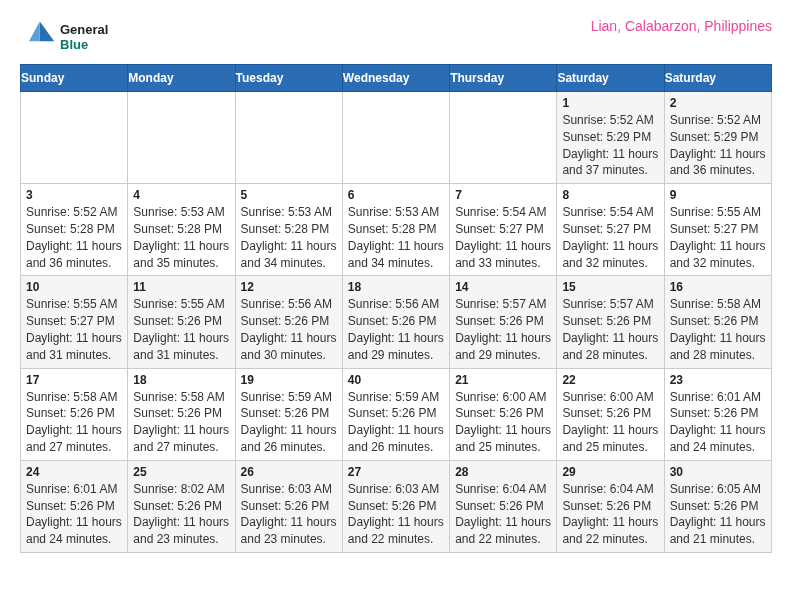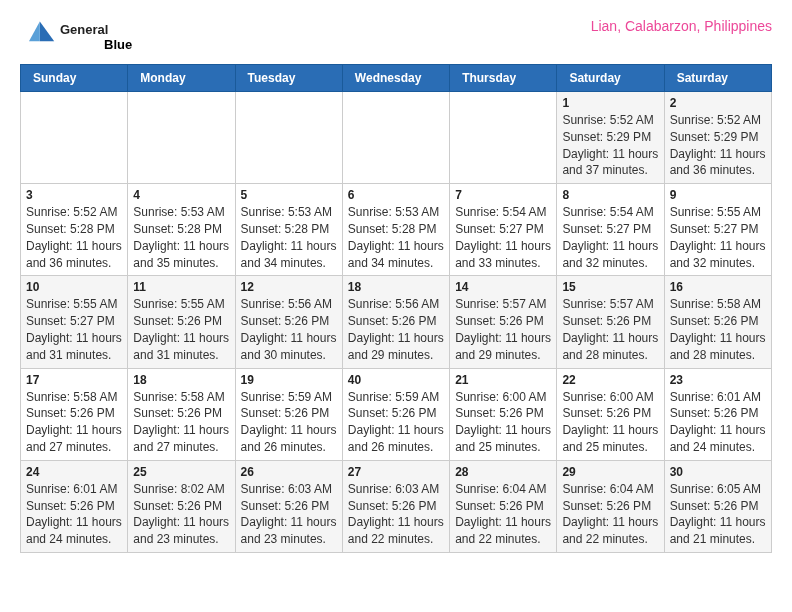--- a/index.html
+++ b/index.html
@@ -26,21 +26,21 @@
     }
     .logo-text {
       display: flex;
       flex-direction: column;
       font-size: 13px;
       font-weight: bold;
       line-height: 1.1;
       color: #222;
     }
     .logo-text span.general { color: #222; }
-    .logo-text span.blue { color: #000000; margin-left: 44px; }
+    .logo-text span.blue { color: #0f766e; }
     .logo-icon {
       width: 36px;
       height: 36px;
     }
     .title-block {
       text-align: right;
     }
     .month-title {
       font-size: 32px;
       font-weight: bold;
@@ -55,21 +55,21 @@
     table {
       width: 100%;
       border-collapse: collapse;
       table-layout: fixed;
     }
     thead tr th {
       background: #2a6db5;
       color: #fff;
       font-size: 12px;
       font-weight: bold;
-      padding: 6px 12px;
+      padding: 6px 0;
       text-align: left;
       border: 1px solid #1a5a9a;
     }
     tbody tr td {
       border: 1px solid #ccc;
       vertical-align: top;
       padding: 4px 5px;
       font-size: 10px;
       color: #222;
       height: 80px;

